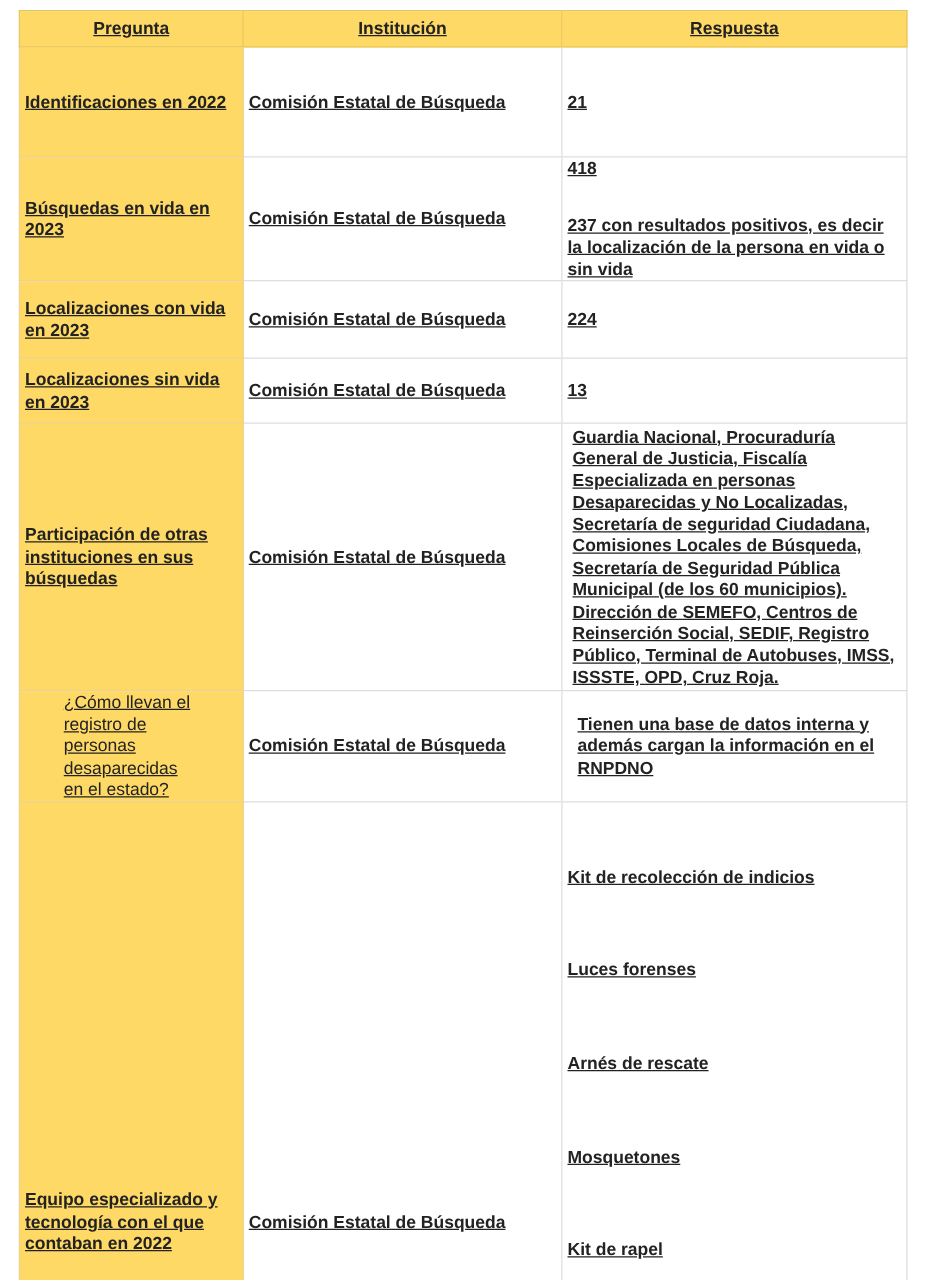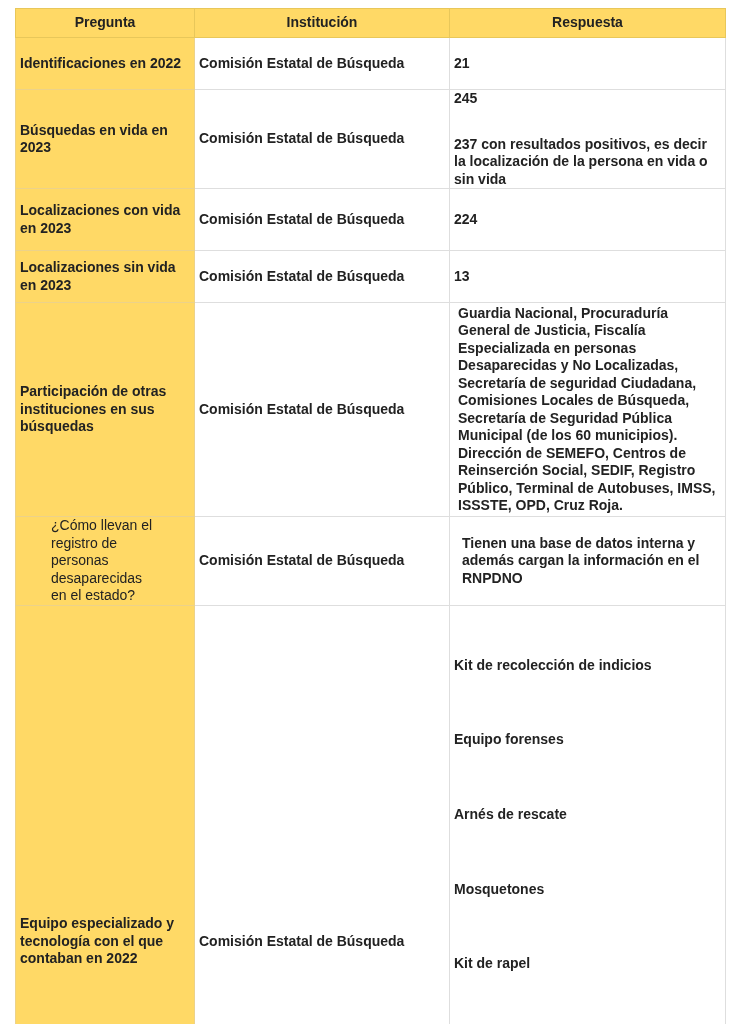--- a/index.html
+++ b/index.html
@@ -7,21 +7,21 @@
     table.t {
       position: absolute; left: 15px; top: 8px;
       width: 710px; border-collapse: collapse; table-layout: fixed;
       font-size: 14px; font-weight: bold; line-height: 17.5px;
     }
     table.t col.c1 { width: 179px; }
     table.t col.c2 { width: 255px; }
     table.t col.c3 { width: 276px; }
     table.t th, table.t td {
       border: 1px solid #dedede; vertical-align: middle;
-      padding: 0 4px; box-sizing: border-box;
+      padding: 0 4px; box-sizing: border-box; text-decoration: underline;
     }
     table.t th { background: #ffd966; height: 29px; font-size: 14px; border-color: #e8c75a; }
     table.t td.q { background: #ffd966; border-color: #ecd28a; }
     table.t td.plain { font-weight: normal; }
     .answer-list div { height: 30.7px; line-height: 30.7px; margin-top: 44px; }
     .sp { height: 28px; }
   </style>
 </head>
 <body>
 
@@ -32,30 +32,30 @@
       <col class="c3">
     </colgroup>
   <thead>
     <tr>
       <th>Pregunta</th>
       <th>Institución</th>
       <th>Respuesta</th>
     </tr>
   </thead>
   <tbody>
-    <tr style="height:52px">
+    <tr style="height:88px">
       <td class="q">Identificaciones en 2022</td>
       <td>Comisión Estatal de Búsqueda</td>
       <td>21</td>
     </tr>
     <tr style="height:94px">
       <td class="q">Búsquedas en vida en 2023</td>
       <td>Comisión Estatal de Búsqueda</td>
       <td style="vertical-align:top;padding-top:0">
-        <div>245</div>
+        <div>418</div>
         <div class="sp"></div>
         <div>237 con resultados positivos, es decir la localización de la persona en vida o sin vida</div>
       </td>
     </tr>
     <tr style="height:62px">
       <td class="q">Localizaciones con vida en 2023</td>
       <td>Comisión Estatal de Búsqueda</td>
       <td>224</td>
     </tr>
     <tr style="height:52px">
@@ -71,21 +71,21 @@
     <tr style="height:81px">
       <td class="q plain" style="padding:0 35px">¿Cómo llevan el registro de personas desaparecidas en el estado?</td>
       <td>Comisión Estatal de Búsqueda</td>
       <td style="padding:0 12px">Tienen una base de datos interna y además cargan la información en el RNPDNO</td>
     </tr>
     <tr style="height:262px">
       <td class="q">Equipo especializado y tecnología con el que contaban en 2022</td>
       <td>Comisión Estatal de Búsqueda</td>
       <td class="answer-list">
         <div>Kit de recolección de indicios</div>
-        <div>Equipo forenses</div>
+        <div>Luces forenses</div>
         <div>Arnés de rescate</div>
         <div>Mosquetones</div>
         <div>Kit de rapel</div>
         <div>Detector de metal</div>
         <div>Binoculares</div>
         <div>Radio portátil</div>
         <div>Software</div>
       </td>
     </tr>
   </tbody>

